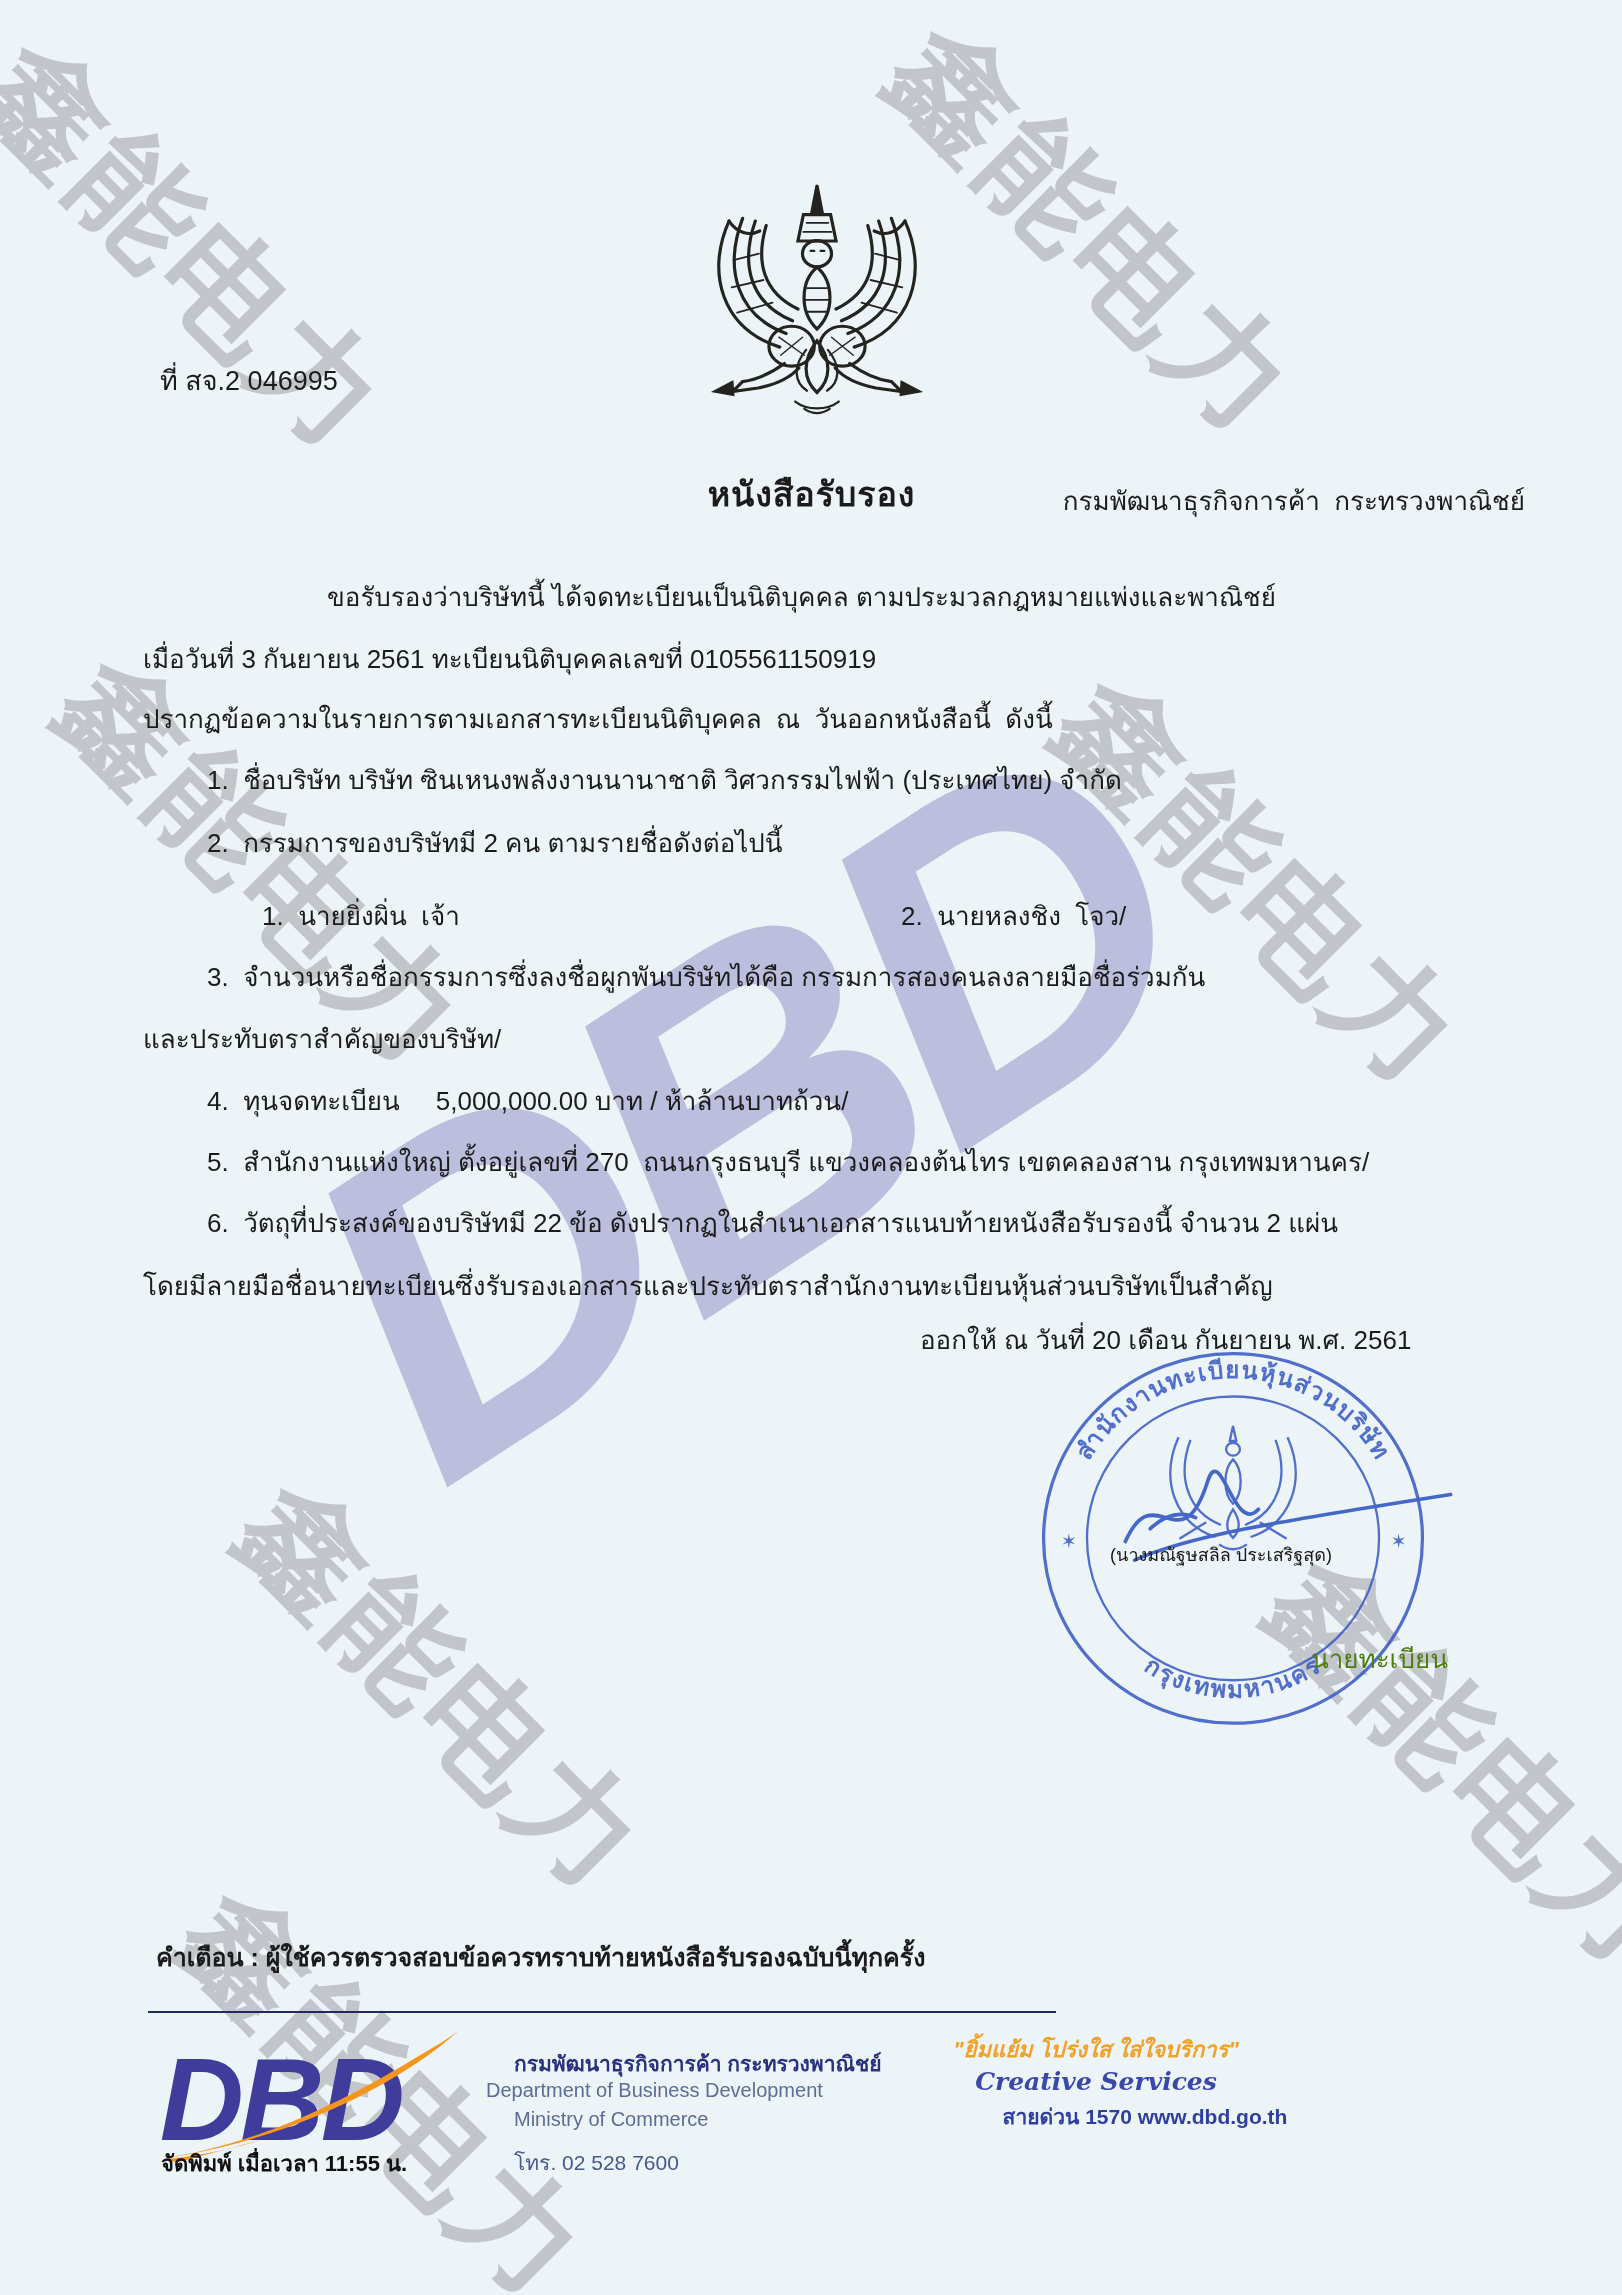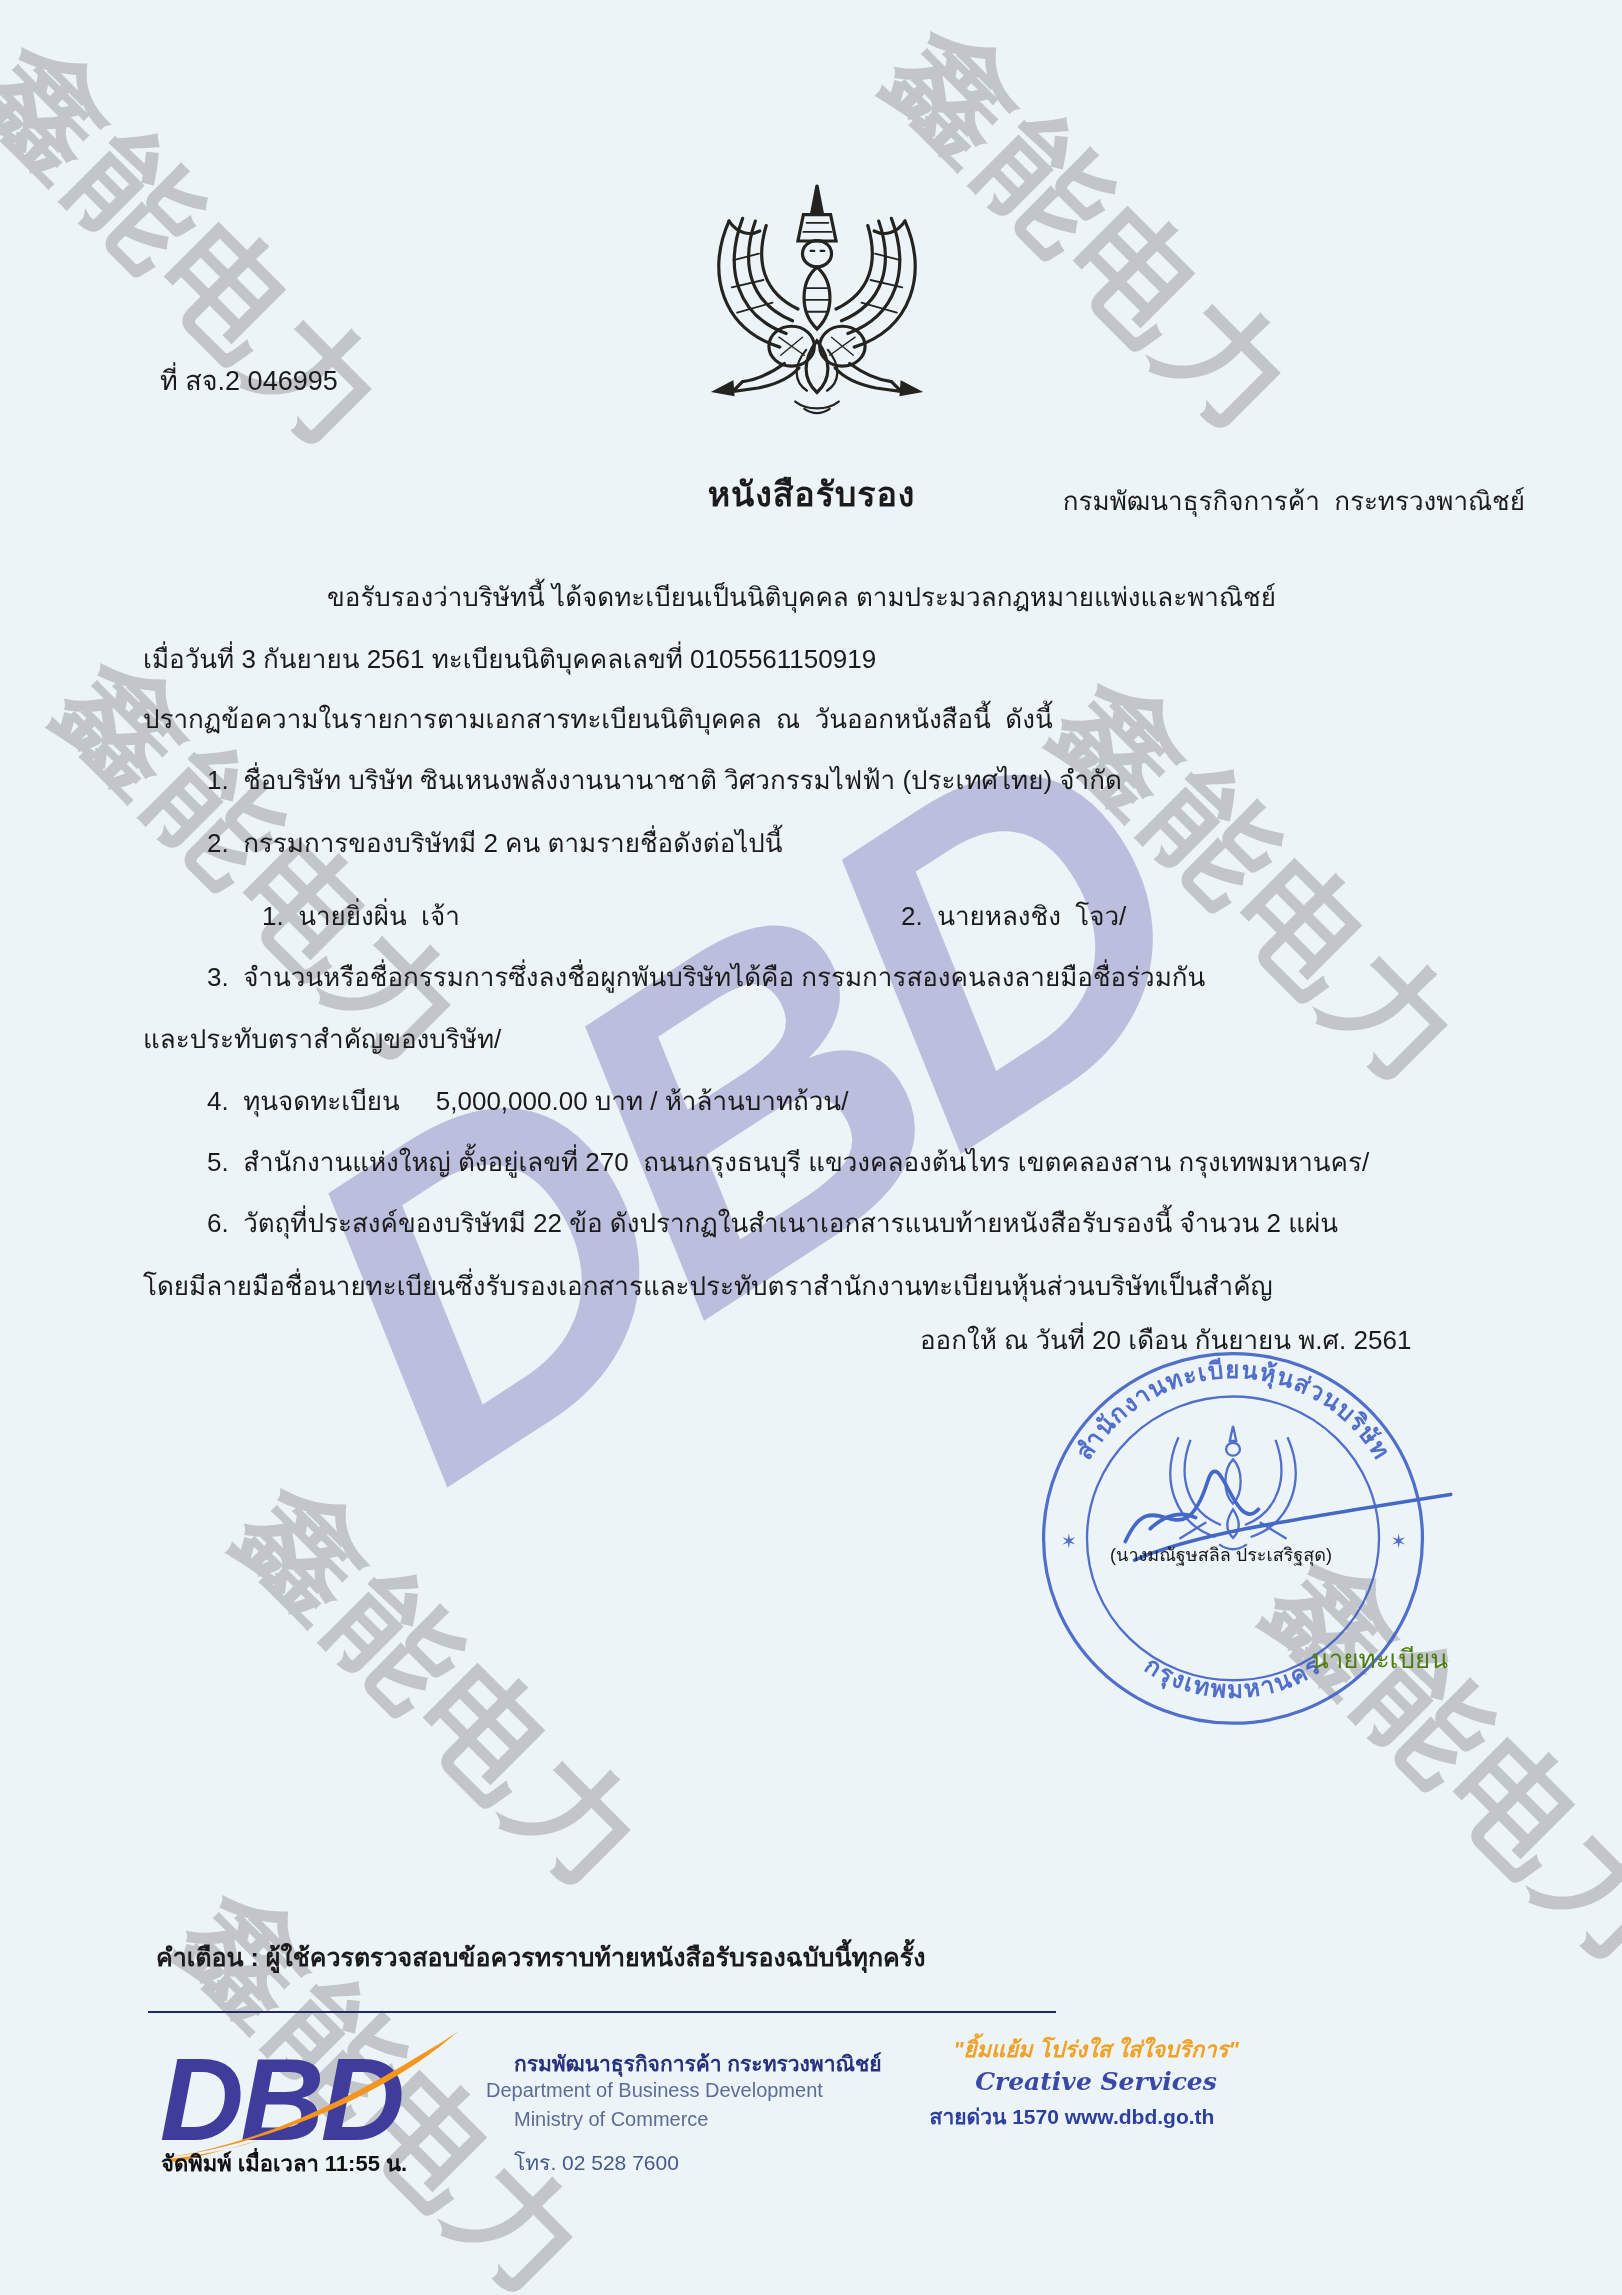--- a/index.html
+++ b/index.html
@@ -28,21 +28,21 @@
   .stamp-title{position:absolute;left:985px;top:1638px;width:463px;text-align:right;font-size:26px;color:#4d7c0f;}
   .warning{position:absolute;left:156px;top:1937px;font-size:25px;font-weight:600;white-space:pre;}
   .divider{position:absolute;left:148px;top:2011px;width:908px;height:1.9px;background:#202a60;}
   .print-time{position:absolute;left:161px;top:2146px;font-size:22px;font-weight:700;color:#101010;white-space:pre;}
   .dept-thai{position:absolute;left:514px;top:2047px;font-size:21px;font-weight:700;color:#28327c;white-space:pre;}
   .dept-en1{position:absolute;left:486px;top:2079px;font-size:20px;color:#5d6c95;white-space:pre;}
   .dept-en2{position:absolute;left:514px;top:2108px;font-size:20px;color:#5d6c95;white-space:pre;}
   .dept-phone{position:absolute;left:514px;top:2146px;font-size:21px;color:#49588b;white-space:pre;}
   .slogan{position:absolute;left:897px;top:2032px;width:398px;text-align:center;font-size:22px;font-weight:700;font-style:italic;color:#f1a226;white-space:pre;}
   .creative{position:absolute;left:897px;top:2067px;width:398px;text-align:center;font-size:25px;font-weight:700;font-style:italic;font-family:"DejaVu Serif",serif;color:#3a49a8;white-space:pre;}
-  .hotline{position:absolute;left:873px;top:2100px;width:398px;text-align:center;font-size:21px;font-weight:700;color:#2e3f9f;white-space:pre;}
+  .hotline{position:absolute;left:946px;top:2100px;width:398px;text-align:center;font-size:21px;font-weight:700;color:#2e3f9f;white-space:pre;}
 </style>
 </head>
 <body>
 
 <div class="page">
 
   <div class="wm-cn" style="left:60px;top:9.3px;">鑫能电力</div>
   <div class="wm-cn" style="left:969px;top:-7px;">鑫能电力</div>
   <div class="wm-cn" style="left:139px;top:625px;">鑫能电力</div>
   <div class="wm-cn" style="left:1136px;top:645px;">鑫能电力</div>

